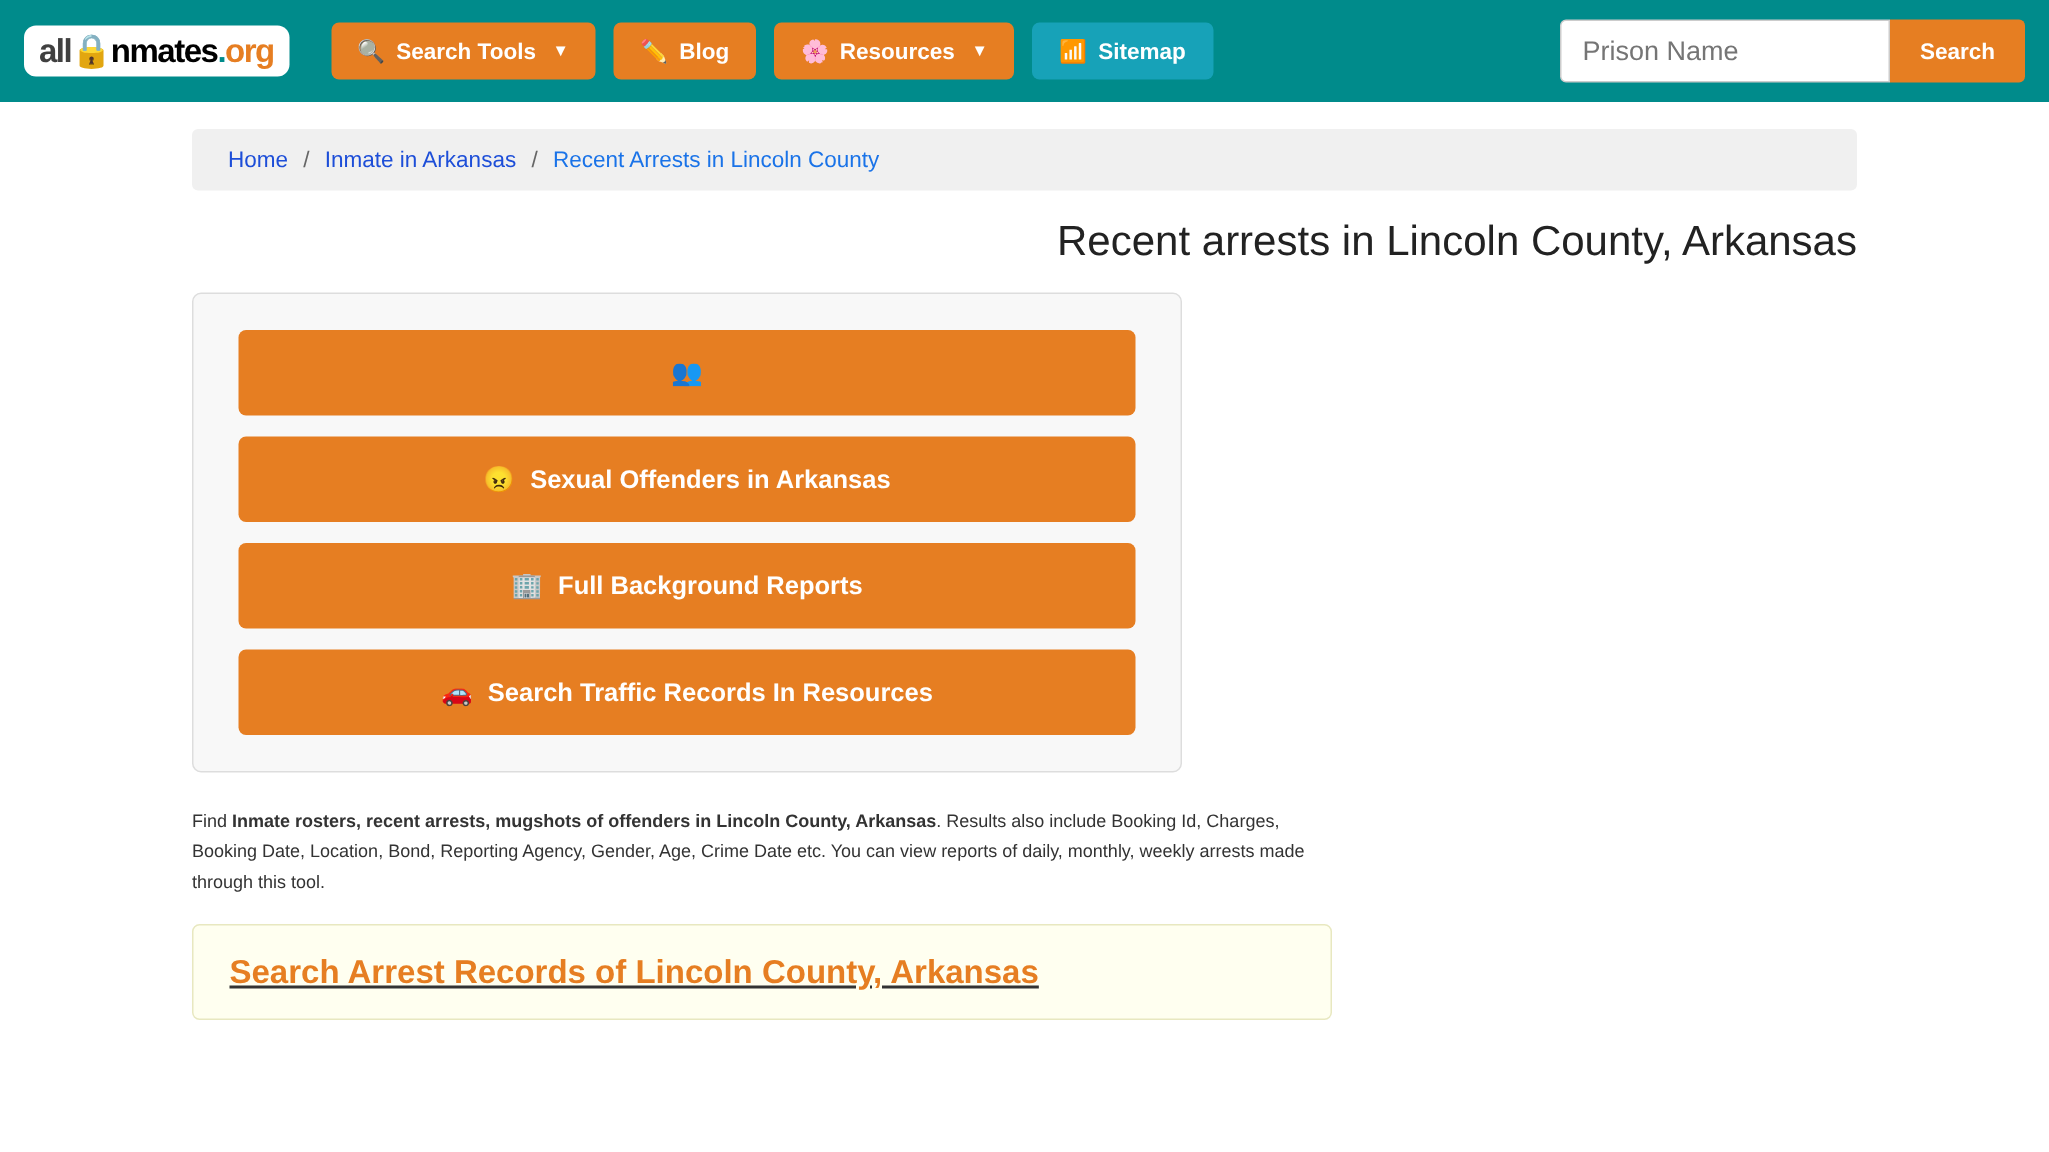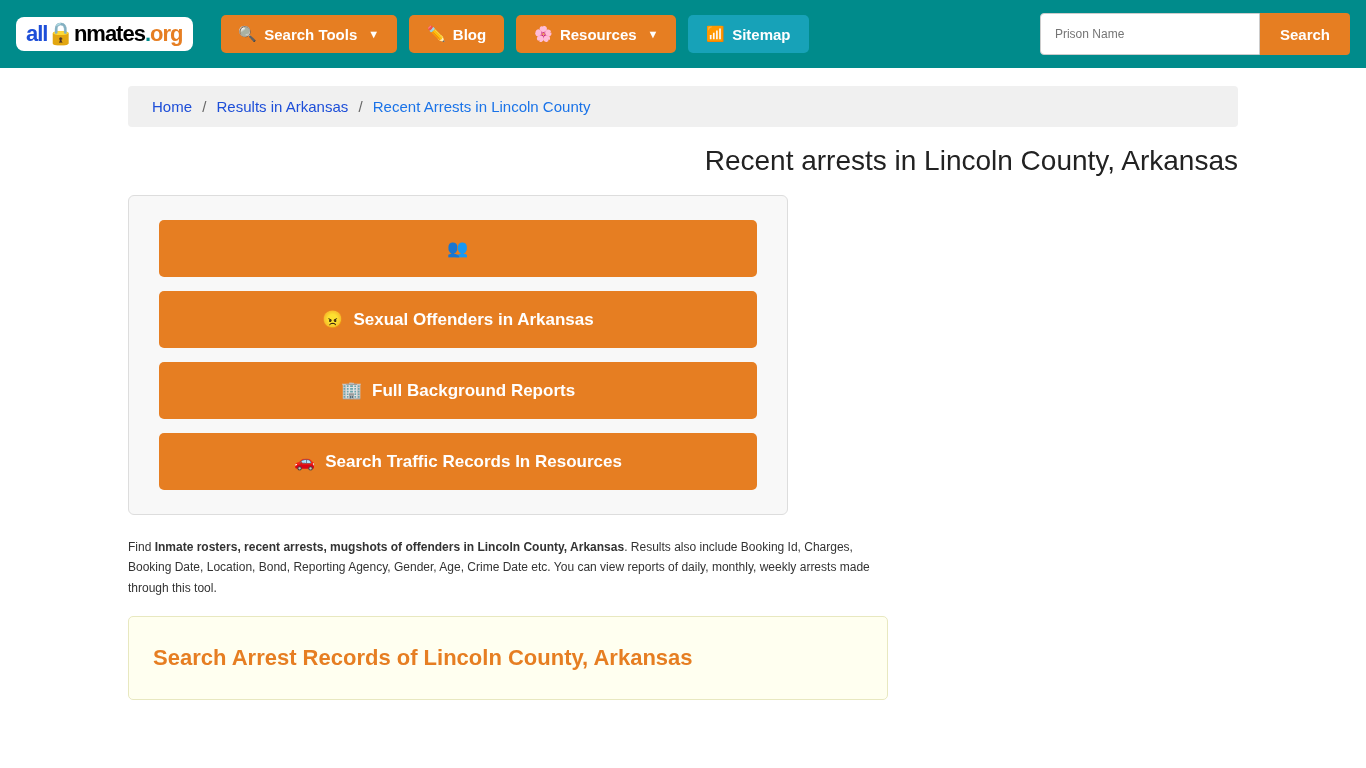--- a/index.html
+++ b/index.html
@@ -18,21 +18,21 @@
       background: #fff;
       border-radius: 8px;
       padding: 4px 10px;
       font-size: 22px;
       font-weight: bold;
       color: #333;
       margin-right: 16px;
       white-space: nowrap;
       letter-spacing: -1px;
     }
-    .logo span.all { color: #1d4ed8; text-align: center; }
+    .logo span.all { color: #404040; text-align: center; }
     .nav-btn {
       background: #e67e22;
       color: #fff;
       border: none;
       border-radius: 5px;
       padding: 10px 18px;
       font-size: 15px;
       cursor: pointer;
       display: flex;
       align-items: center;
@@ -56,21 +56,21 @@
     .nav-spacer { flex: 1; }
     .search-box {
       display: flex;
       align-items: center;
       gap: 0;
     }
     .search-input {
       border: 1px solid #ccc;
       border-radius: 4px 0 0 4px;
       padding: 10px 14px;
-      font-size: 12px;
+      font-size: 18px;
       width: 220px;
       outline: none;
       height: 42px;
     }
     .search-button {
       background: #e67e22;
       color: #fff;
       border: none;
       border-radius: 0 4px 4px 0;
       padding: 10px 20px;
@@ -146,22 +146,23 @@
       max-width: 760px;
       margin-bottom: 18px;
     }
     .description strong { font-weight: bold; }
 
     
     .section-title-box {
       background: #fffff0;
       border: 1px solid #e8e8c0;
       border-radius: 5px;
-      padding: 28px 24px;
+      padding: 18px 24px;
       max-width: 760px;
+      text-decoration: underline;
     }
     .section-title-box h2 {
       color: #e67e22;
       font-size: 22px;
       font-weight: 600;
     }
   </style>
 </head>
 <body>
 
@@ -198,21 +199,21 @@
     <input class="search-input" type="text" placeholder="Prison Name" style="">
     <button class="search-button">
       <span>Search</span>
     </button>
   </div>
 </nav>
 
 <div class="breadcrumb-bar">
   <a href="#">Home</a>
   <span class="breadcrumb-sep">/</span>
-  <a href="#">Results in Arkansas</a>
+  <a href="#">Inmate in Arkansas</a>
   <span class="breadcrumb-sep">/</span>
   <span class="breadcrumb-current">Recent Arrests in Lincoln County</span>
 </div>
 
 <div class="main-content">
 
   <h1 class="page-title">Recent arrests in Lincoln County, Arkansas</h1>
 
   <div class="card">
     <button class="orange-btn">

